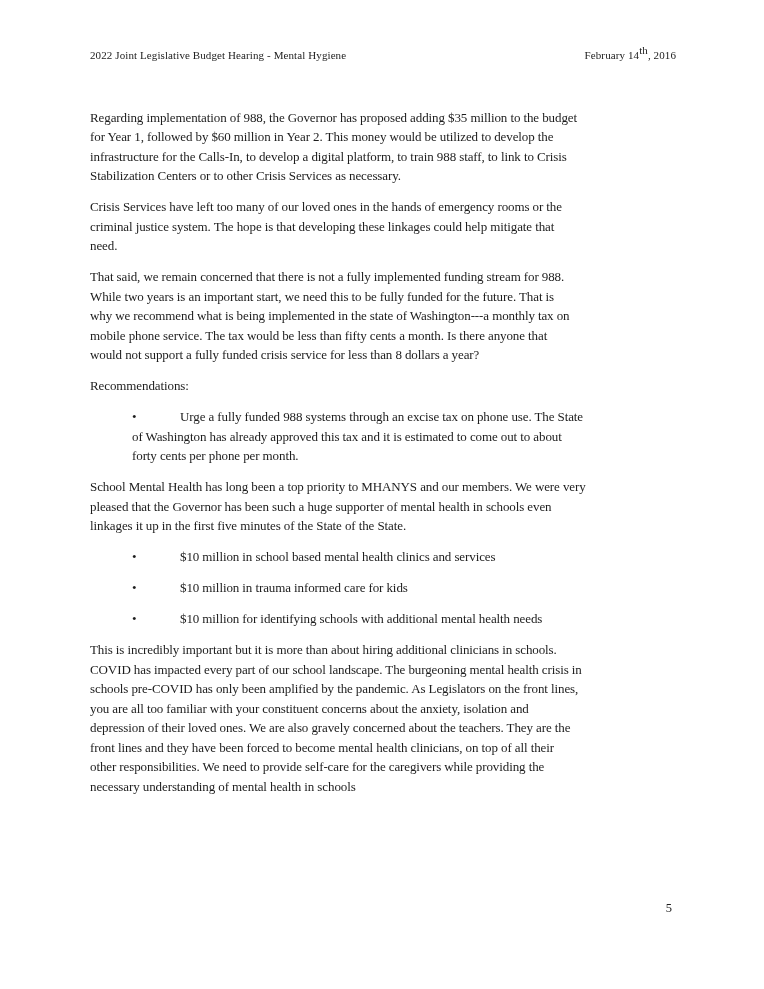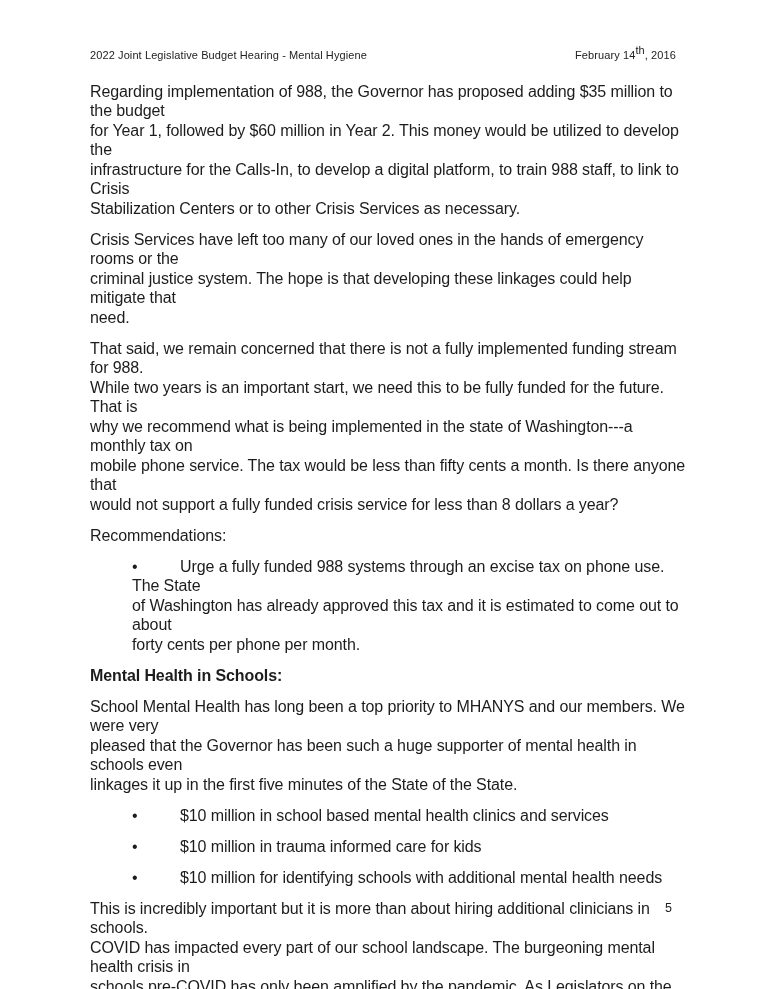--- a/index.html
+++ b/index.html
@@ -2,39 +2,39 @@
 <html><head>
 <meta charset="utf-8">
 <style>
   html, body { margin: 0; padding: 0; background: #ffffff; }
   .page {
     position: relative;
     width: 764px;
     height: 989px;
     background: #ffffff;
     color: #1f1f1f;
-    font-family: Liberation Sans, sans-serif;
+    font-family: Liberation Serif, serif;
     overflow: hidden;
     box-sizing: border-box;
     padding: 44px 0 0 90px;
   }
   .header {
     width: 586px;
     display: flex;
     justify-content: space-between;
     align-items: baseline;
     font-size: 11px;
     letter-spacing: 0.1px;
     color: #222;
   }
   .header sup { font-size: 11px; vertical-align: super; }
   .doc-body {
     width: 600px;
-    margin-top: 21px;
-    font-size: 16px;
+    margin-top: 47px;
+    font-size: 13px;
     line-height: 19.5px;
     letter-spacing: -0.1px;
     color: #1c1c1c;
   }
   .para {
     margin: 0 0 11.5px 0;
     white-space: pre-line;
   }
   .heading-bold { font-weight: bold; }
   .bullet-item {
@@ -81,21 +81,20 @@
 mobile phone service. The tax would be less than fifty cents a month. Is there anyone that
 would not support a fully funded crisis service for less than 8 dollars a year?</p>
 
     <p class="para">Recommendations:</p>
 
 
     <div class="bullet-item"><span class="glyph">•</span><span class="btext">Urge a fully funded 988 systems through an excise tax on phone use. The State
 of Washington has already approved this tax and it is estimated to come out to about
 forty cents per phone per month.</span></div>
 
-    <p class="para heading-bold">Mental Health in Schools:</p>
 
     <p class="para">School Mental Health has long been a top priority to MHANYS and our members. We were very
 pleased that the Governor has been such a huge supporter of mental health in schools even
 linkages it up in the first five minutes of the State of the State.</p>
 
 
     <div class="bullet-item"><span class="glyph">•</span><span class="btext">$10 million in school based mental health clinics and services</span></div>
 
     <div class="bullet-item"><span class="glyph">•</span><span class="btext">$10 million in trauma informed care for kids</span></div>
 

